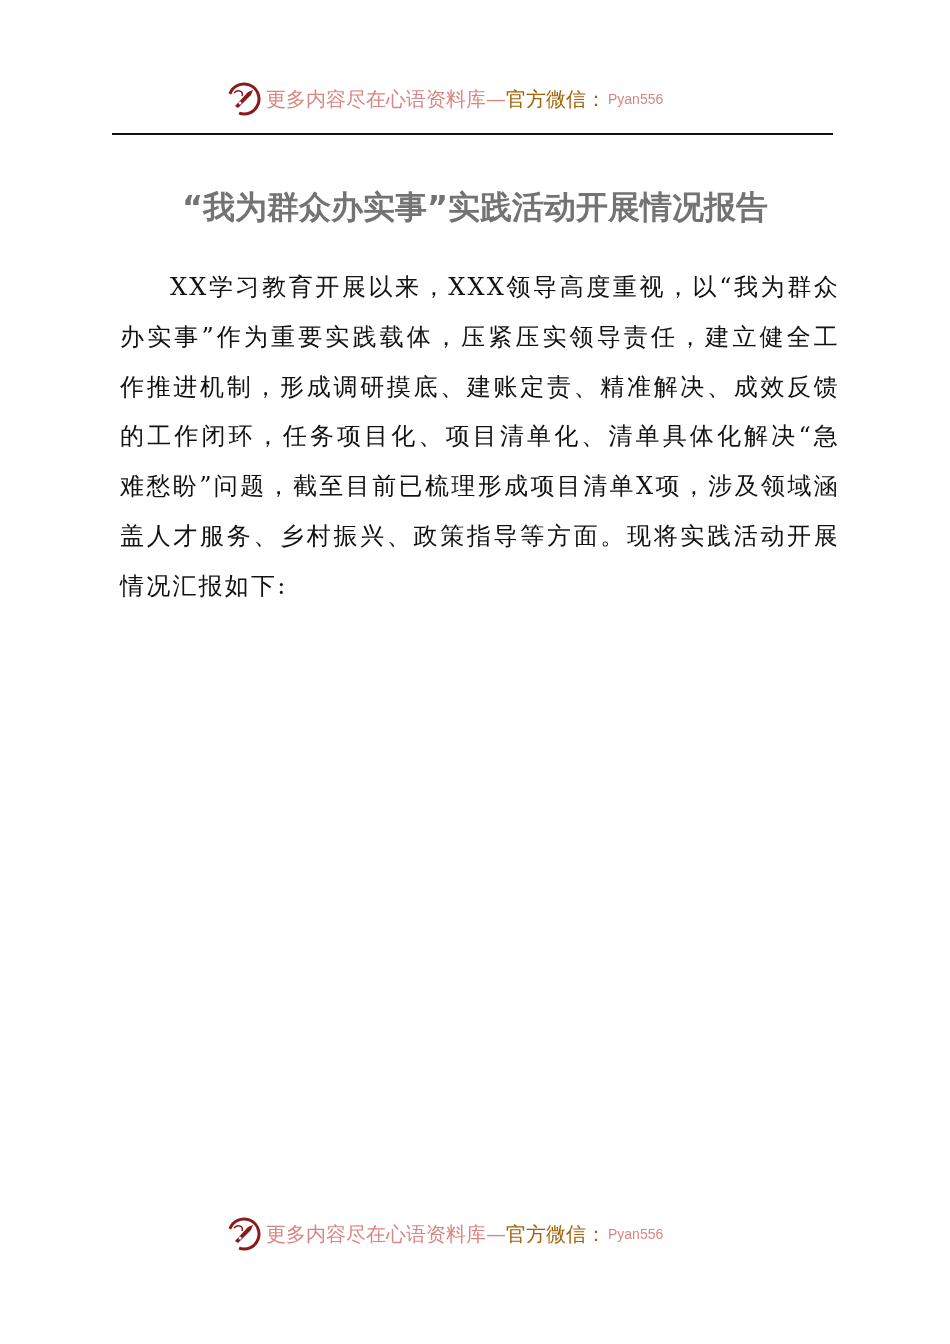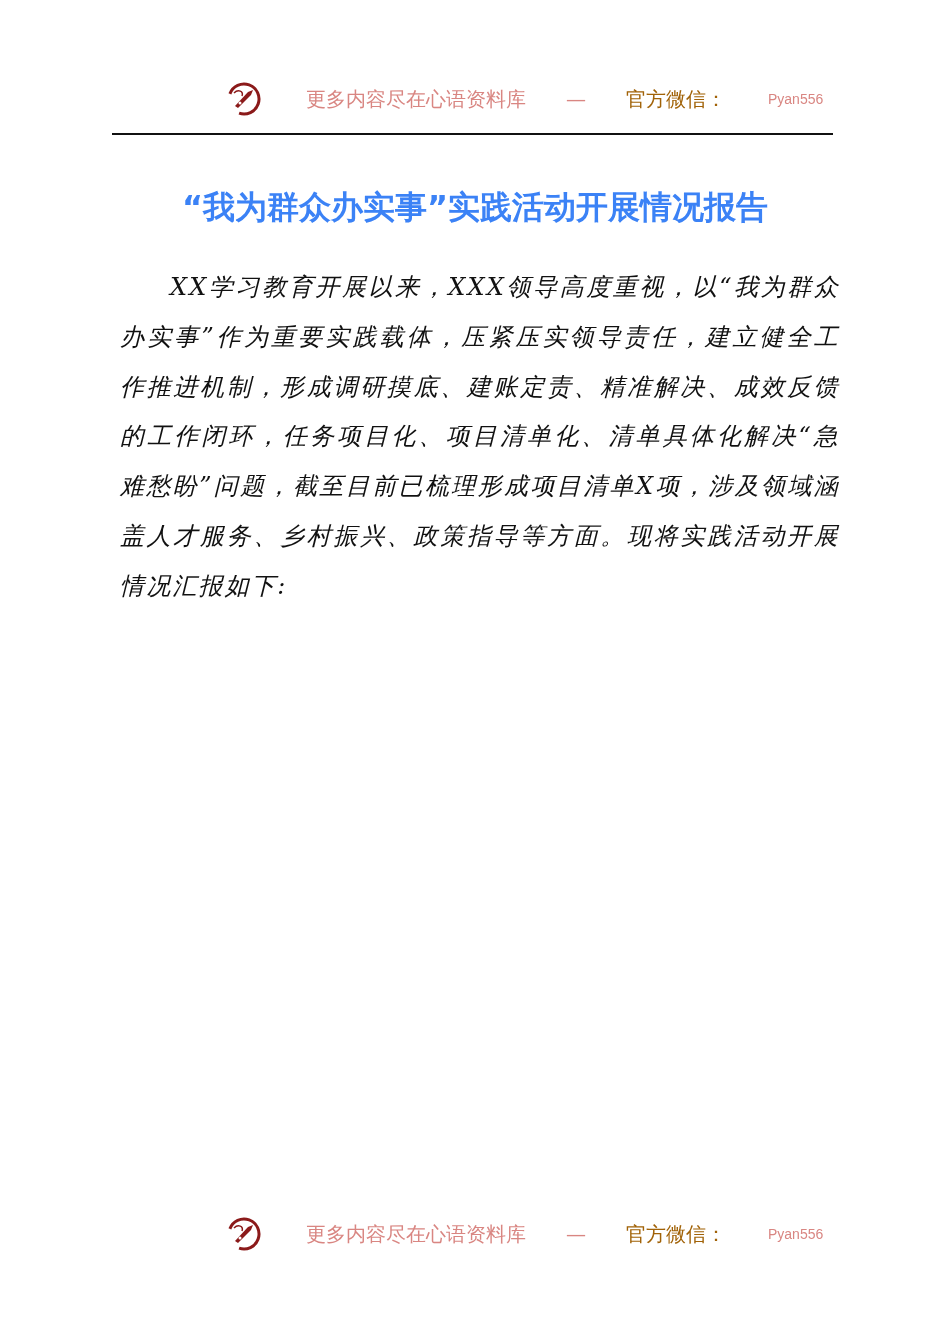--- a/index.html
+++ b/index.html
@@ -18,21 +18,20 @@
     .watermark {
       position: absolute;
       left: 226px;
       width: 500px;
       height: 40px;
       display: flex;
       align-items: center;
       font-size: 20px;
       letter-spacing: 0px;
       white-space: nowrap;
-      gap: 40px;
     }
     .watermark.top { top: 79px; }
     .watermark.bottom { top: 1214px; }
     .wm-logo {
       width: 36px;
       height: 36px;
       margin-right: 4px;
       flex: 0 0 36px;
     }
     .wm-pink {
@@ -60,32 +59,31 @@
     .title {
       position: absolute;
       left: 0;
       top: 186px;
       width: 950px;
       text-align: center;
       font-family: "DejaVu Sans", sans-serif;
       font-weight: bold;
       font-size: 32px;
       letter-spacing: 0px;
-      color: #3b82f6;
+      color: #737373;
     }
     .body-text {
       position: absolute;
       left: 120px;
       top: 263px;
       width: 720px;
       font-size: 24px;
       line-height: 49.8px;
       letter-spacing: 2.2px;
       text-align: justify;
-      font-style: italic;
     }
     .body-text p {
       margin: 0;
       text-indent: 50px;
     }
     .hl {
       color: #2f78b8;
     }
   </style>
 </head>

